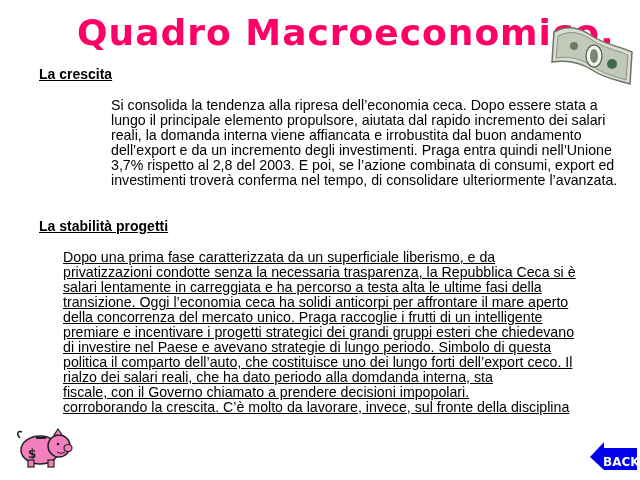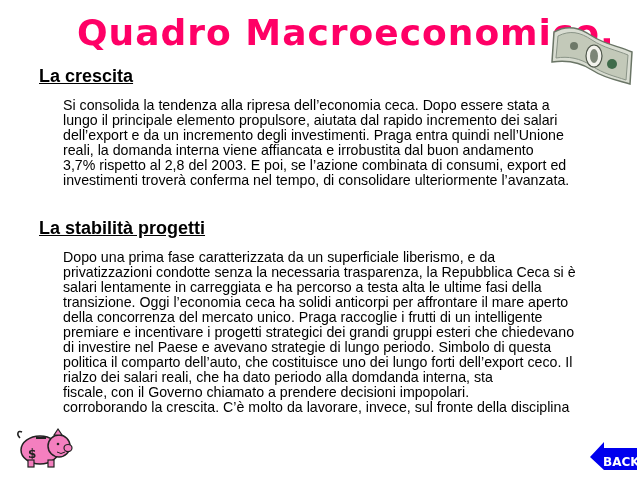--- a/index.html
+++ b/index.html
@@ -1,18 +1,18 @@
 <!DOCTYPE html>
 <html><head>
 <meta charset="utf-8">
 <style>
   html, body { margin:0; padding:0; }
   body { width:640px; height:480px; background:#ffffff; position:relative; overflow:hidden; font-family:"Liberation Sans", sans-serif; color:#000; }
   .title { position:absolute; left:77px; top:12px; font-family:"DejaVu Sans", sans-serif; font-weight:bold; font-size:36px; color:#ff0066; letter-spacing:1px; white-space:nowrap; transform:scaleX(1.0); transform-origin:left top; }
-  .heading { position:absolute; left:39px; font-size:18px; font-weight:bold; text-decoration:underline; white-space:nowrap; }
+  .heading { position:absolute; left:39px; font-size:14px; font-weight:bold; text-decoration:underline; white-space:nowrap; }
   .para { position:absolute; left:63px; font-size:14.2px; line-height:15px; }
   .para div { white-space:nowrap; }
   .bill { position:absolute; left:548px; top:22px; width:88px; height:68px; }
   .pig { position:absolute; left:14px; top:426px; width:60px; height:44px; }
   .back { position:absolute; left:590px; top:441px; width:47px; height:29px; cursor:pointer; }
 </style>
 </head>
 <body>
 
 <div class="title">Quadro Macroeconomico.</div>
@@ -20,31 +20,31 @@
 <svg class="bill" viewBox="0 0 88 68">
   <path d="M6 10 C20 2, 32 6, 44 14 C56 22, 70 24, 84 30 L82 62 C68 58, 56 56, 44 48 C32 40, 18 38, 4 40 Z" fill="#d9ddd2" stroke="#6a7566" stroke-width="1.5"></path>
   <path d="M10 14 C22 8, 32 10, 44 18 C56 26, 68 28, 80 33 L78 58 C66 54, 56 52, 44 44 C32 36, 20 34, 8 36 Z" fill="#c3c9b9" stroke="#8a9487" stroke-width="1"></path>
   <ellipse cx="46" cy="34" rx="8" ry="11" fill="#f2f2ec" stroke="#4d5549" stroke-width="1.2"></ellipse>
   <ellipse cx="46" cy="34" rx="4" ry="7" fill="#7c8576"></ellipse>
   <circle cx="64" cy="42" r="5" fill="#3f6b4a"></circle>
   <circle cx="26" cy="24" r="4" fill="#6d7868"></circle>
 </svg>
 
 <div class="heading" style="top:66px;">La crescita</div>
-<div class="para" style="top:98px;">
+<div class="para" style="top:98px;margin-left:48px;">
   <div>Si consolida la tendenza alla ripresa dell’economia ceca. Dopo essere stata a</div>
   <div>lungo il principale elemento propulsore, aiutata dal rapido incremento dei salari</div>
+  <div>reali, la domanda interna viene affiancata e irrobustita dal buon andamento</div>
   <div>dell’export e da un incremento degli investimenti. Praga entra quindi nell’Unione</div>
-  <div>reali, la domanda interna viene affiancata e irrobustita dal buon andamento</div>
   <div>3,7% rispetto al 2,8 del 2003. E poi, se l’azione combinata di consumi, export ed</div>
   <div>investimenti troverà conferma nel tempo, di consolidare ulteriormente l’avanzata.</div>
 </div>
 
 <div class="heading" style="top:218px;">La stabilità progetti</div>
-<div class="para" style="top:250px;">
+<div class="para" style="top:250px;text-decoration:underline;">
   <div>Dopo una prima fase caratterizzata da un superficiale liberismo, e da</div>
   <div>privatizzazioni condotte senza la necessaria trasparenza, la Repubblica Ceca si è</div>
   <div>salari lentamente in carreggiata e ha percorso a testa alta le ultime fasi della</div>
   <div>transizione. Oggi l’economia ceca ha solidi anticorpi per affrontare il mare aperto</div>
   <div>della concorrenza del mercato unico. Praga raccoglie i frutti di un intelligente</div>
   <div>premiare e incentivare i progetti strategici dei grandi gruppi esteri che chiedevano</div>
   <div>di investire nel Paese e avevano strategie di lungo periodo. Simbolo di questa</div>
   <div>politica il comparto dell’auto, che costituisce uno dei lungo forti dell’export ceco. Il</div>
   <div>rialzo dei salari reali, che ha dato periodo alla domdanda interna, sta</div>
   <div>fiscale, con il Governo chiamato a prendere decisioni impopolari.</div>

